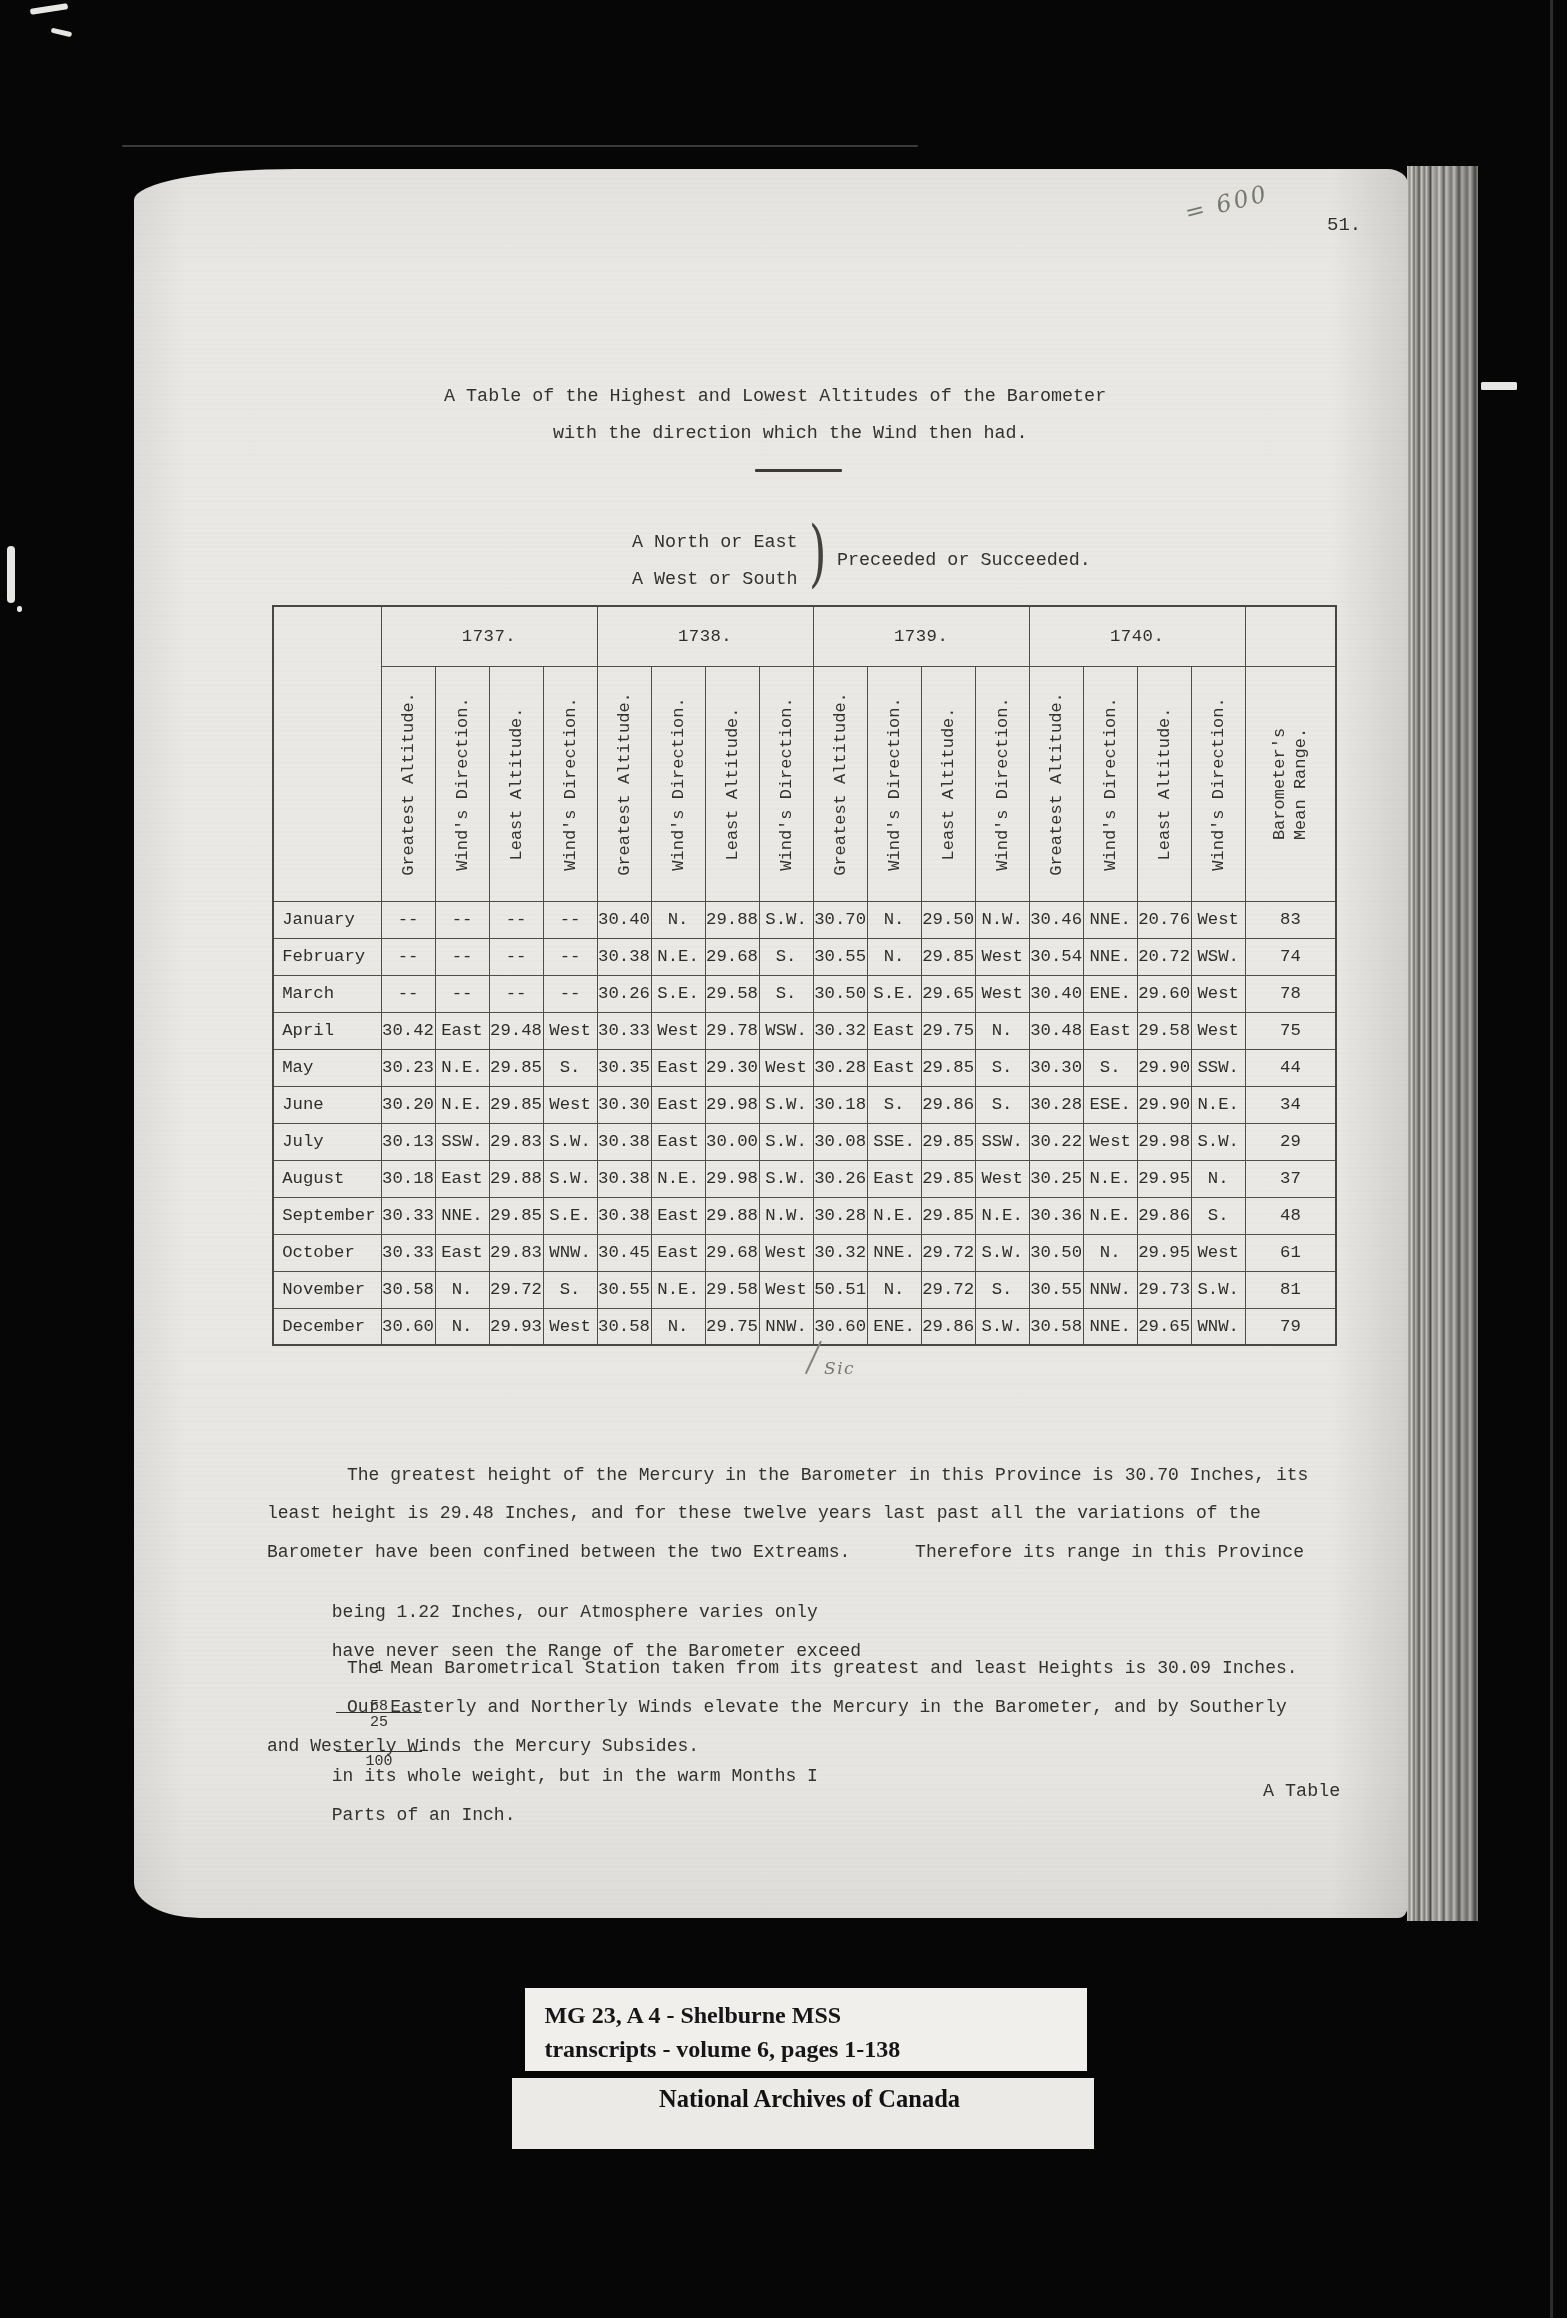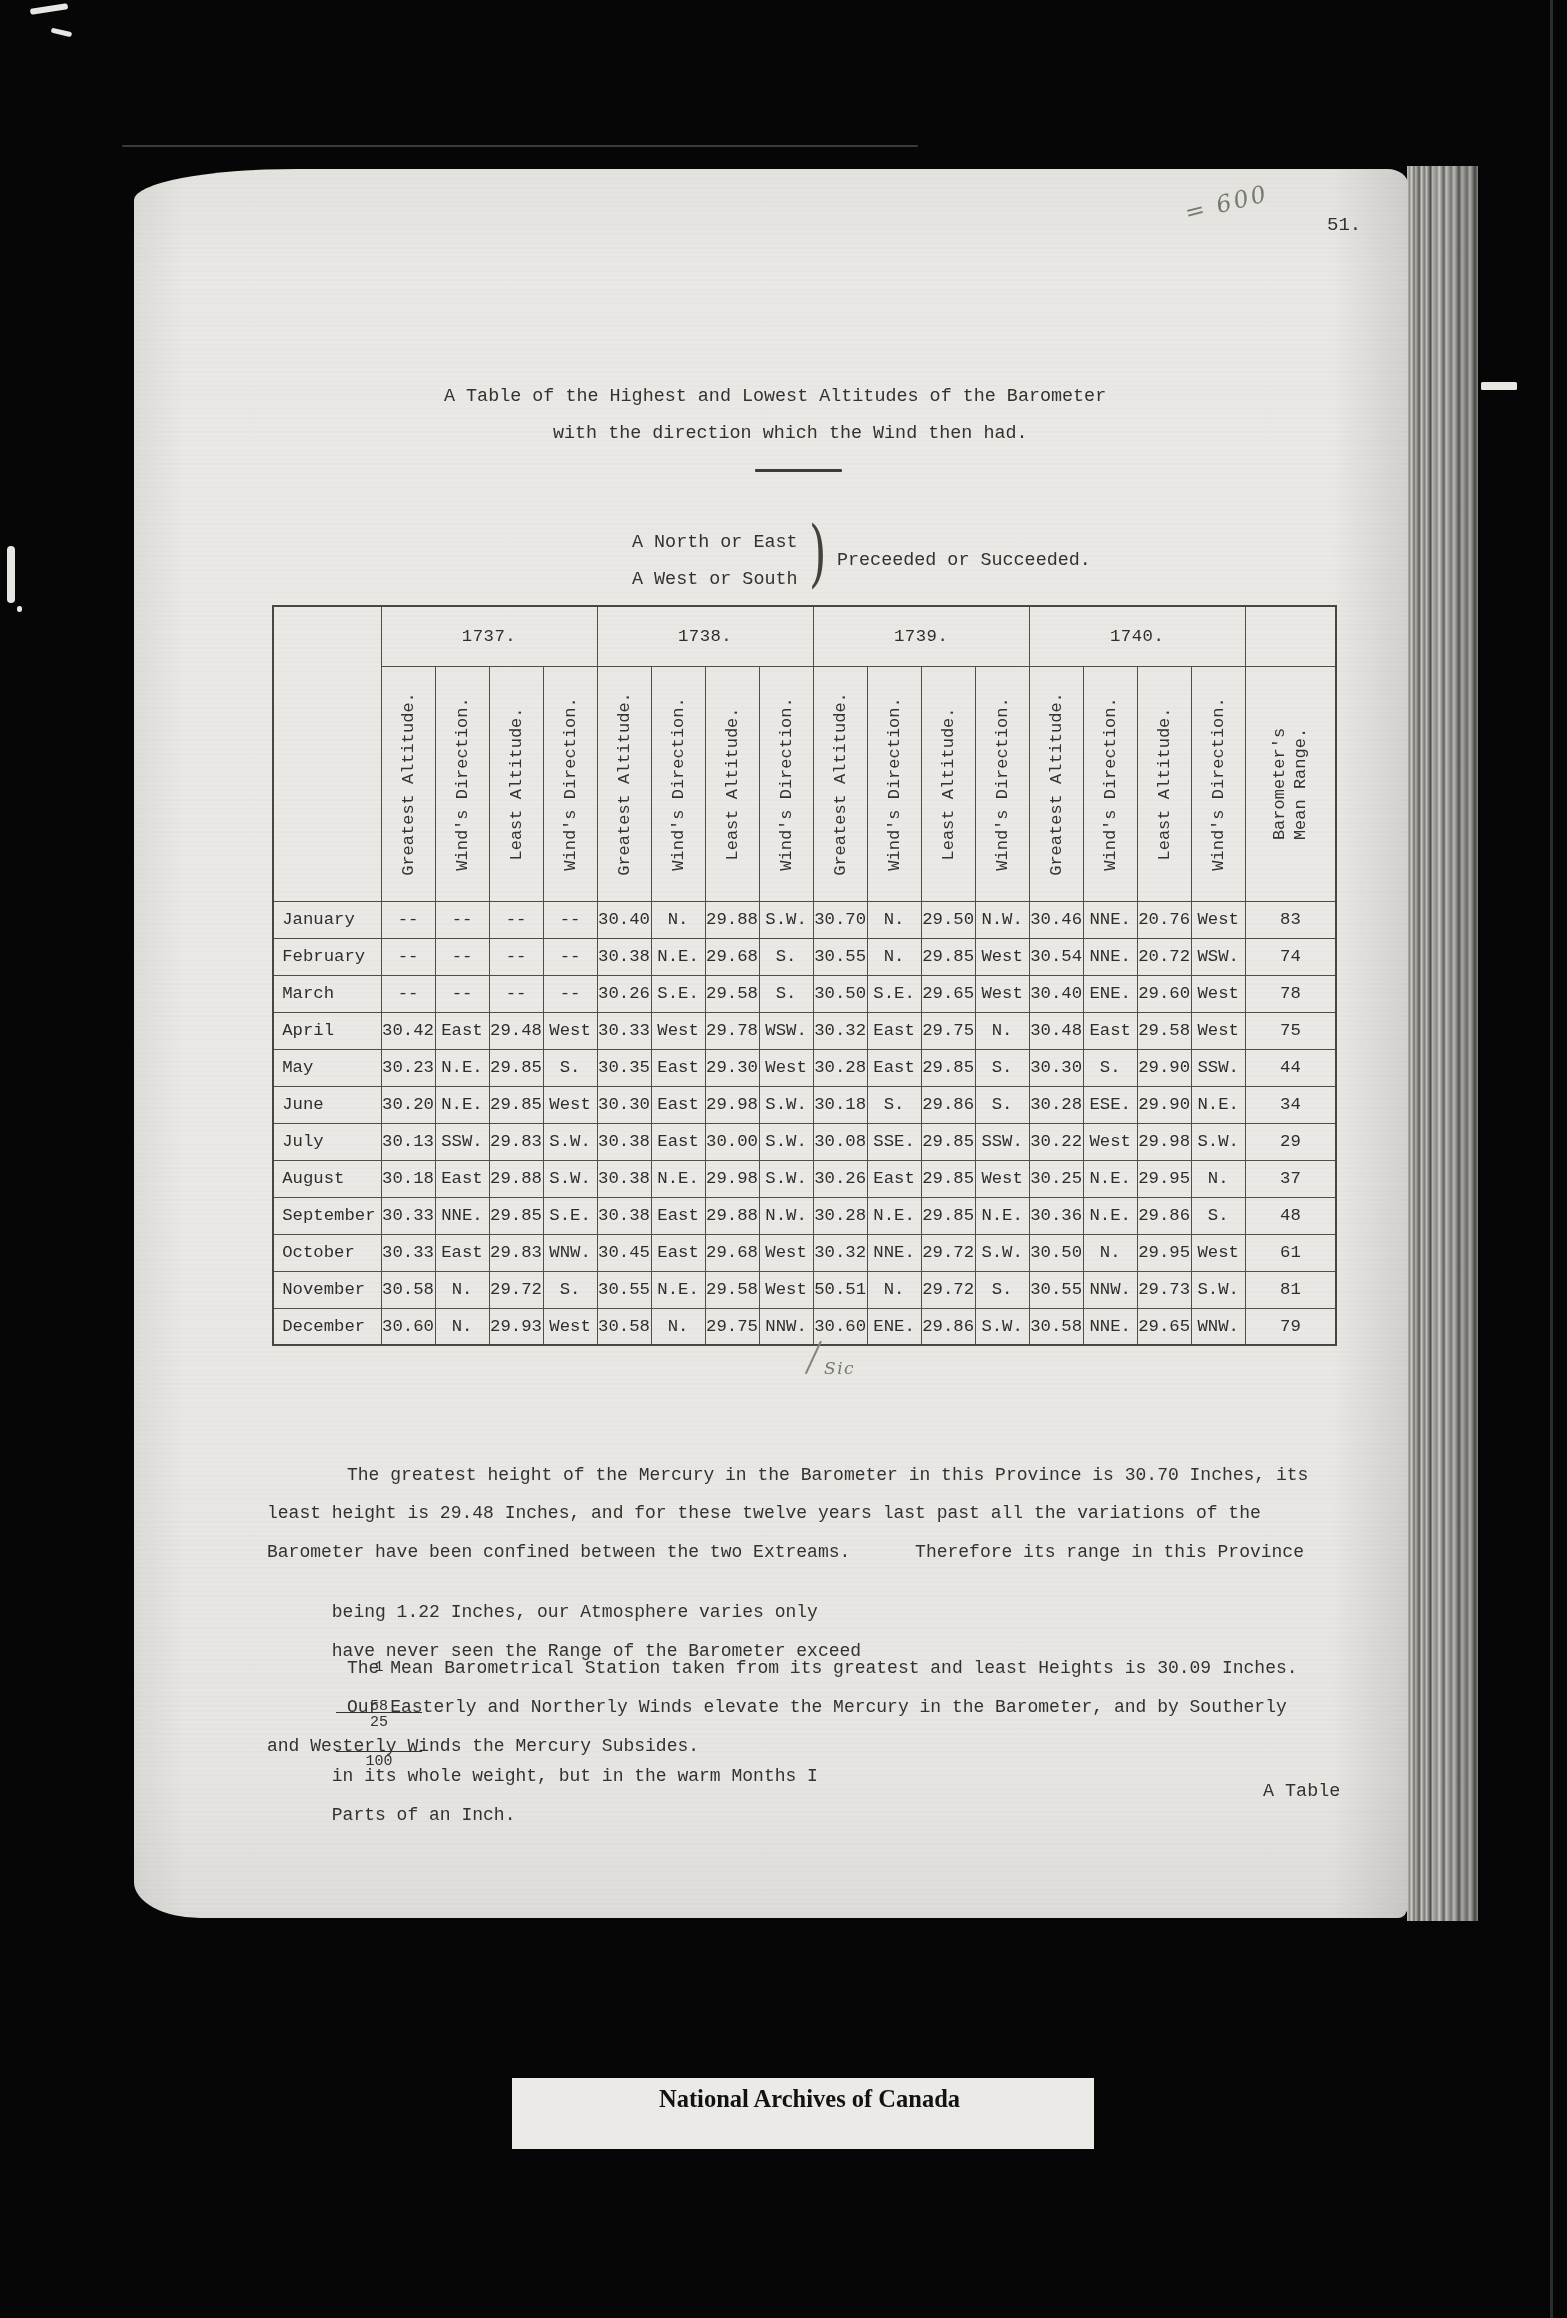--- a/index.html
+++ b/index.html
@@ -452,19 +452,23 @@
       </span>
       <span>Parts of an Inch.</span>
     </div>
     <div class="tl typed" style="left:213px; top:1489px;">The Mean Barometrical Station taken from its greatest and least Heights is 30.09 Inches.</div>
     <div class="tl typed" style="left:213px; top:1528px;">Our Easterly and Northerly Winds elevate the Mercury in the Barometer, and by Southerly</div>
     <div class="tl typed" style="left:133px; top:1567px;">and Westerly Winds the Mercury Subsides.</div>
 
     <div class="abs typed" style="left:1129px; top:1612px; font-size:18.4px;">A Table</div>
   </div>
 
+  <div class="label1">
+    <div class="l" style="top:14.3px;">MG 23, A 4 - Shelburne MSS</div>
+    <div class="l" style="top:48px;">transcripts - volume 6, pages 1-138</div>
+  </div>
 
   <div class="label2">
     <div class="l" style="top:7.1px;padding-left:13px;">National Archives of Canada</div>
   </div>
 
 </div>
 
 
 </body></html>

